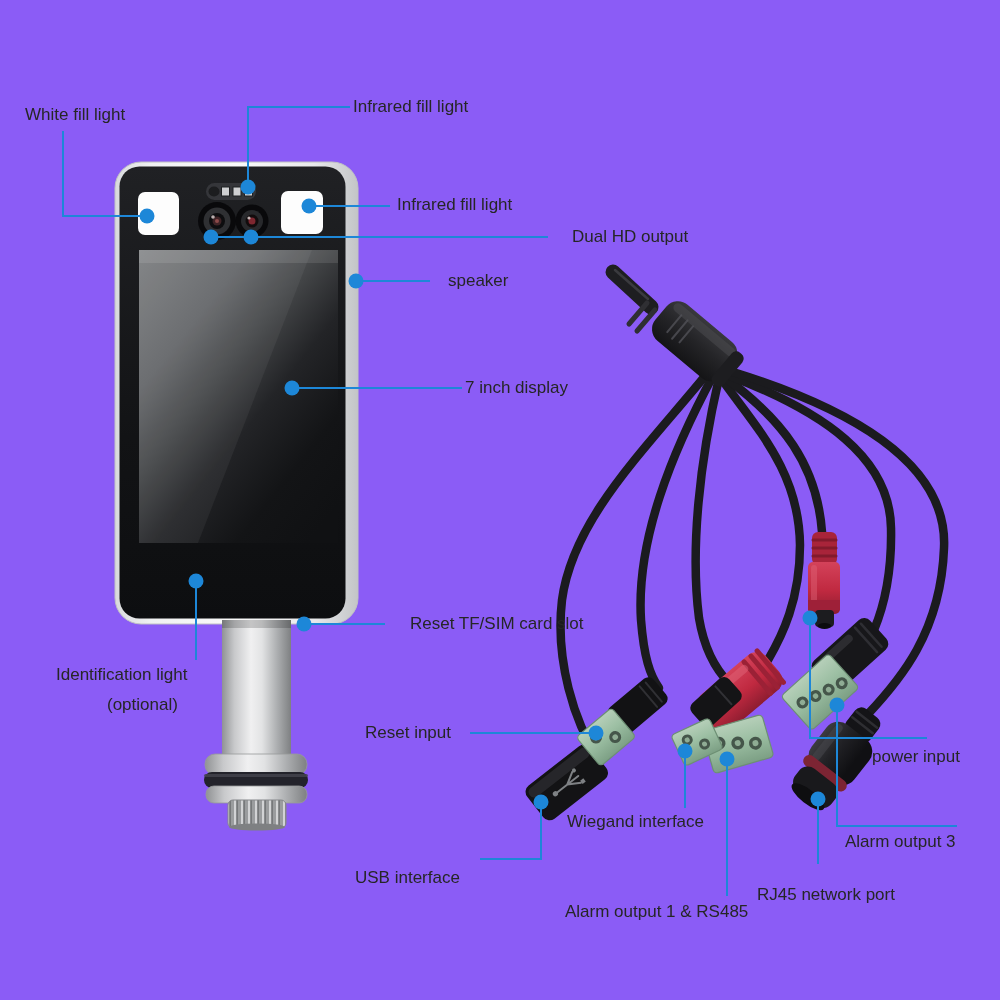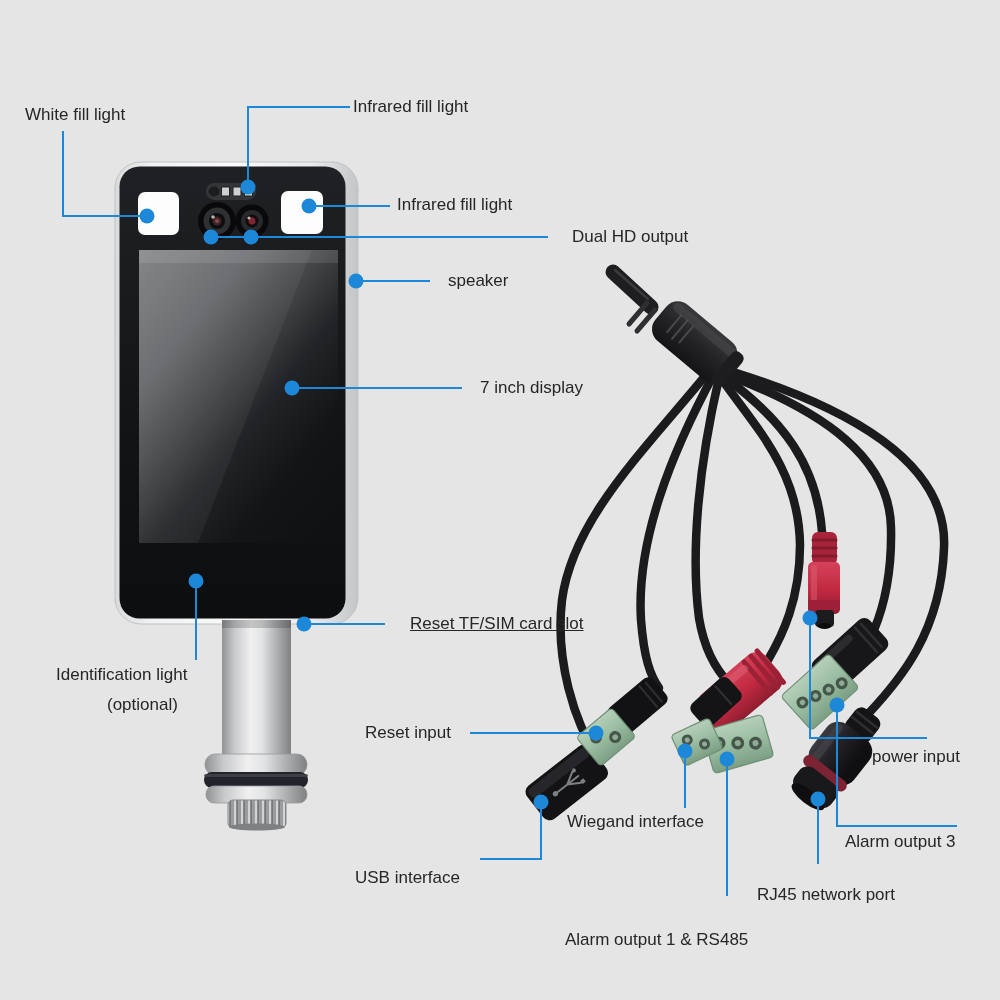--- a/index.html
+++ b/index.html
@@ -3,21 +3,21 @@
 <meta charset="utf-8">
 <style>
   :root{
     --callout:#1d87d8;
     --label:#262626;
   }
   html,body{margin:0;padding:0;background:#ffffff;}
   .stage{
     position:relative;
     width:1000px;height:1000px;
-    background:#e5e5e5;
+    background:#8b5cf6;
     font-family:"Liberation Sans", sans-serif;
     overflow:hidden;
   }
   .stage svg{position:absolute;left:0;top:0;}
   .label{
     position:absolute;
     font-size:17px;
     line-height:19px;
     color:var(--label);
     white-space:nowrap;
@@ -293,25 +293,25 @@
     <circle class="co-dot" cx="837" cy="705" r="7.5"></circle>
     <circle class="co-dot" cx="810" cy="618" r="7.5"></circle>
   </g>
 </svg>
 
 <div class="label" style="left:25px;top:105px;">White fill light</div>
 <div class="label" style="left:353px;top:97px;">Infrared fill light</div>
 <div class="label" style="left:397px;top:195px;">Infrared fill light</div>
 <div class="label" style="left:572px;top:227px;">Dual HD output</div>
 <div class="label" style="left:448px;top:271px;">speaker</div>
-<div class="label" style="left:480px;top:378px;">7 inch display</div>
-<div class="label" style="left:410px;top:614px;text-decoration:underline;">Reset TF/SIM card slot</div>
+<div class="label" style="left:465px;top:378px;">7 inch display</div>
+<div class="label" style="left:410px;top:614px;">Reset TF/SIM card slot</div>
 <div class="label" style="left:56px;top:665px;">Identification light</div>
 <div class="label" style="left:107px;top:695px;">(optional)</div>
 <div class="label" style="left:365px;top:723px;">Reset input</div>
 <div class="label" style="left:355px;top:848px;margin-top:20px;">USB interface</div>
 <div class="label" style="left:567px;top:812px;">Wiegand interface</div>
-<div class="label" style="left:565px;top:902px;margin-top:28px;">Alarm output 1 &amp; RS485</div>
+<div class="label" style="left:565px;top:902px;">Alarm output 1 &amp; RS485</div>
 <div class="label" style="left:757px;top:867px;margin-top:18px;">RJ45 network port</div>
 <div class="label" style="left:845px;top:832px;">Alarm output 3</div>
 <div class="label" style="left:872px;top:747px;">power input</div>
 
 </div>
 
 </body></html>

